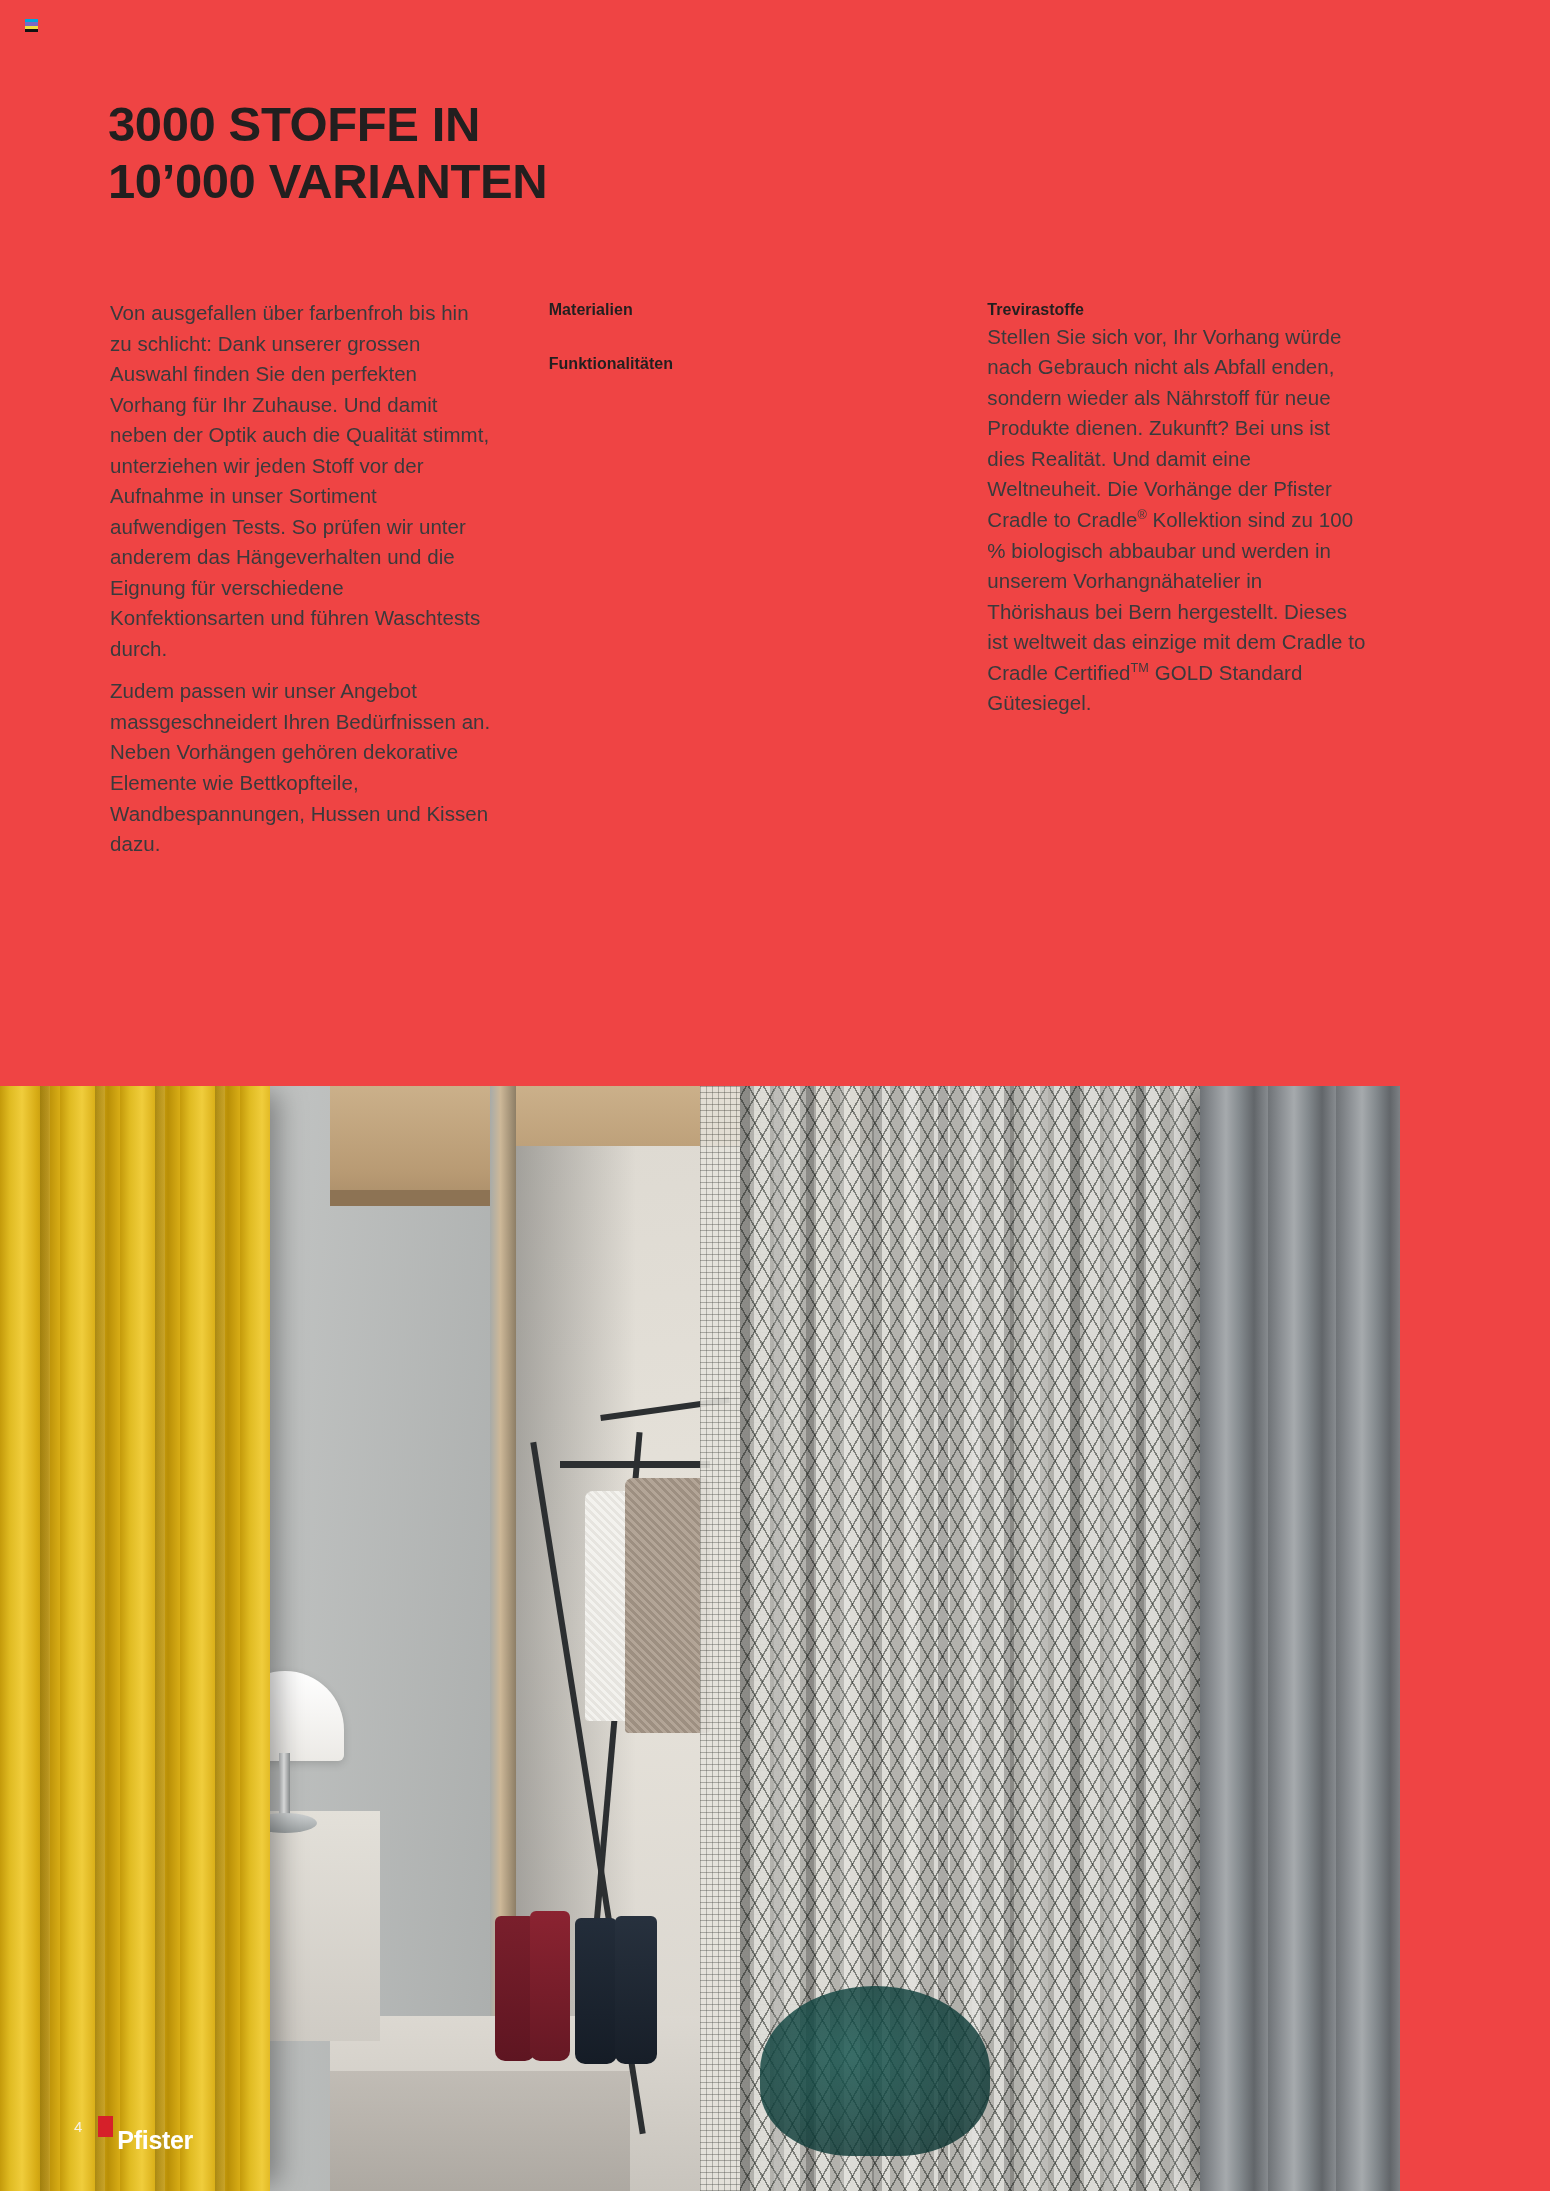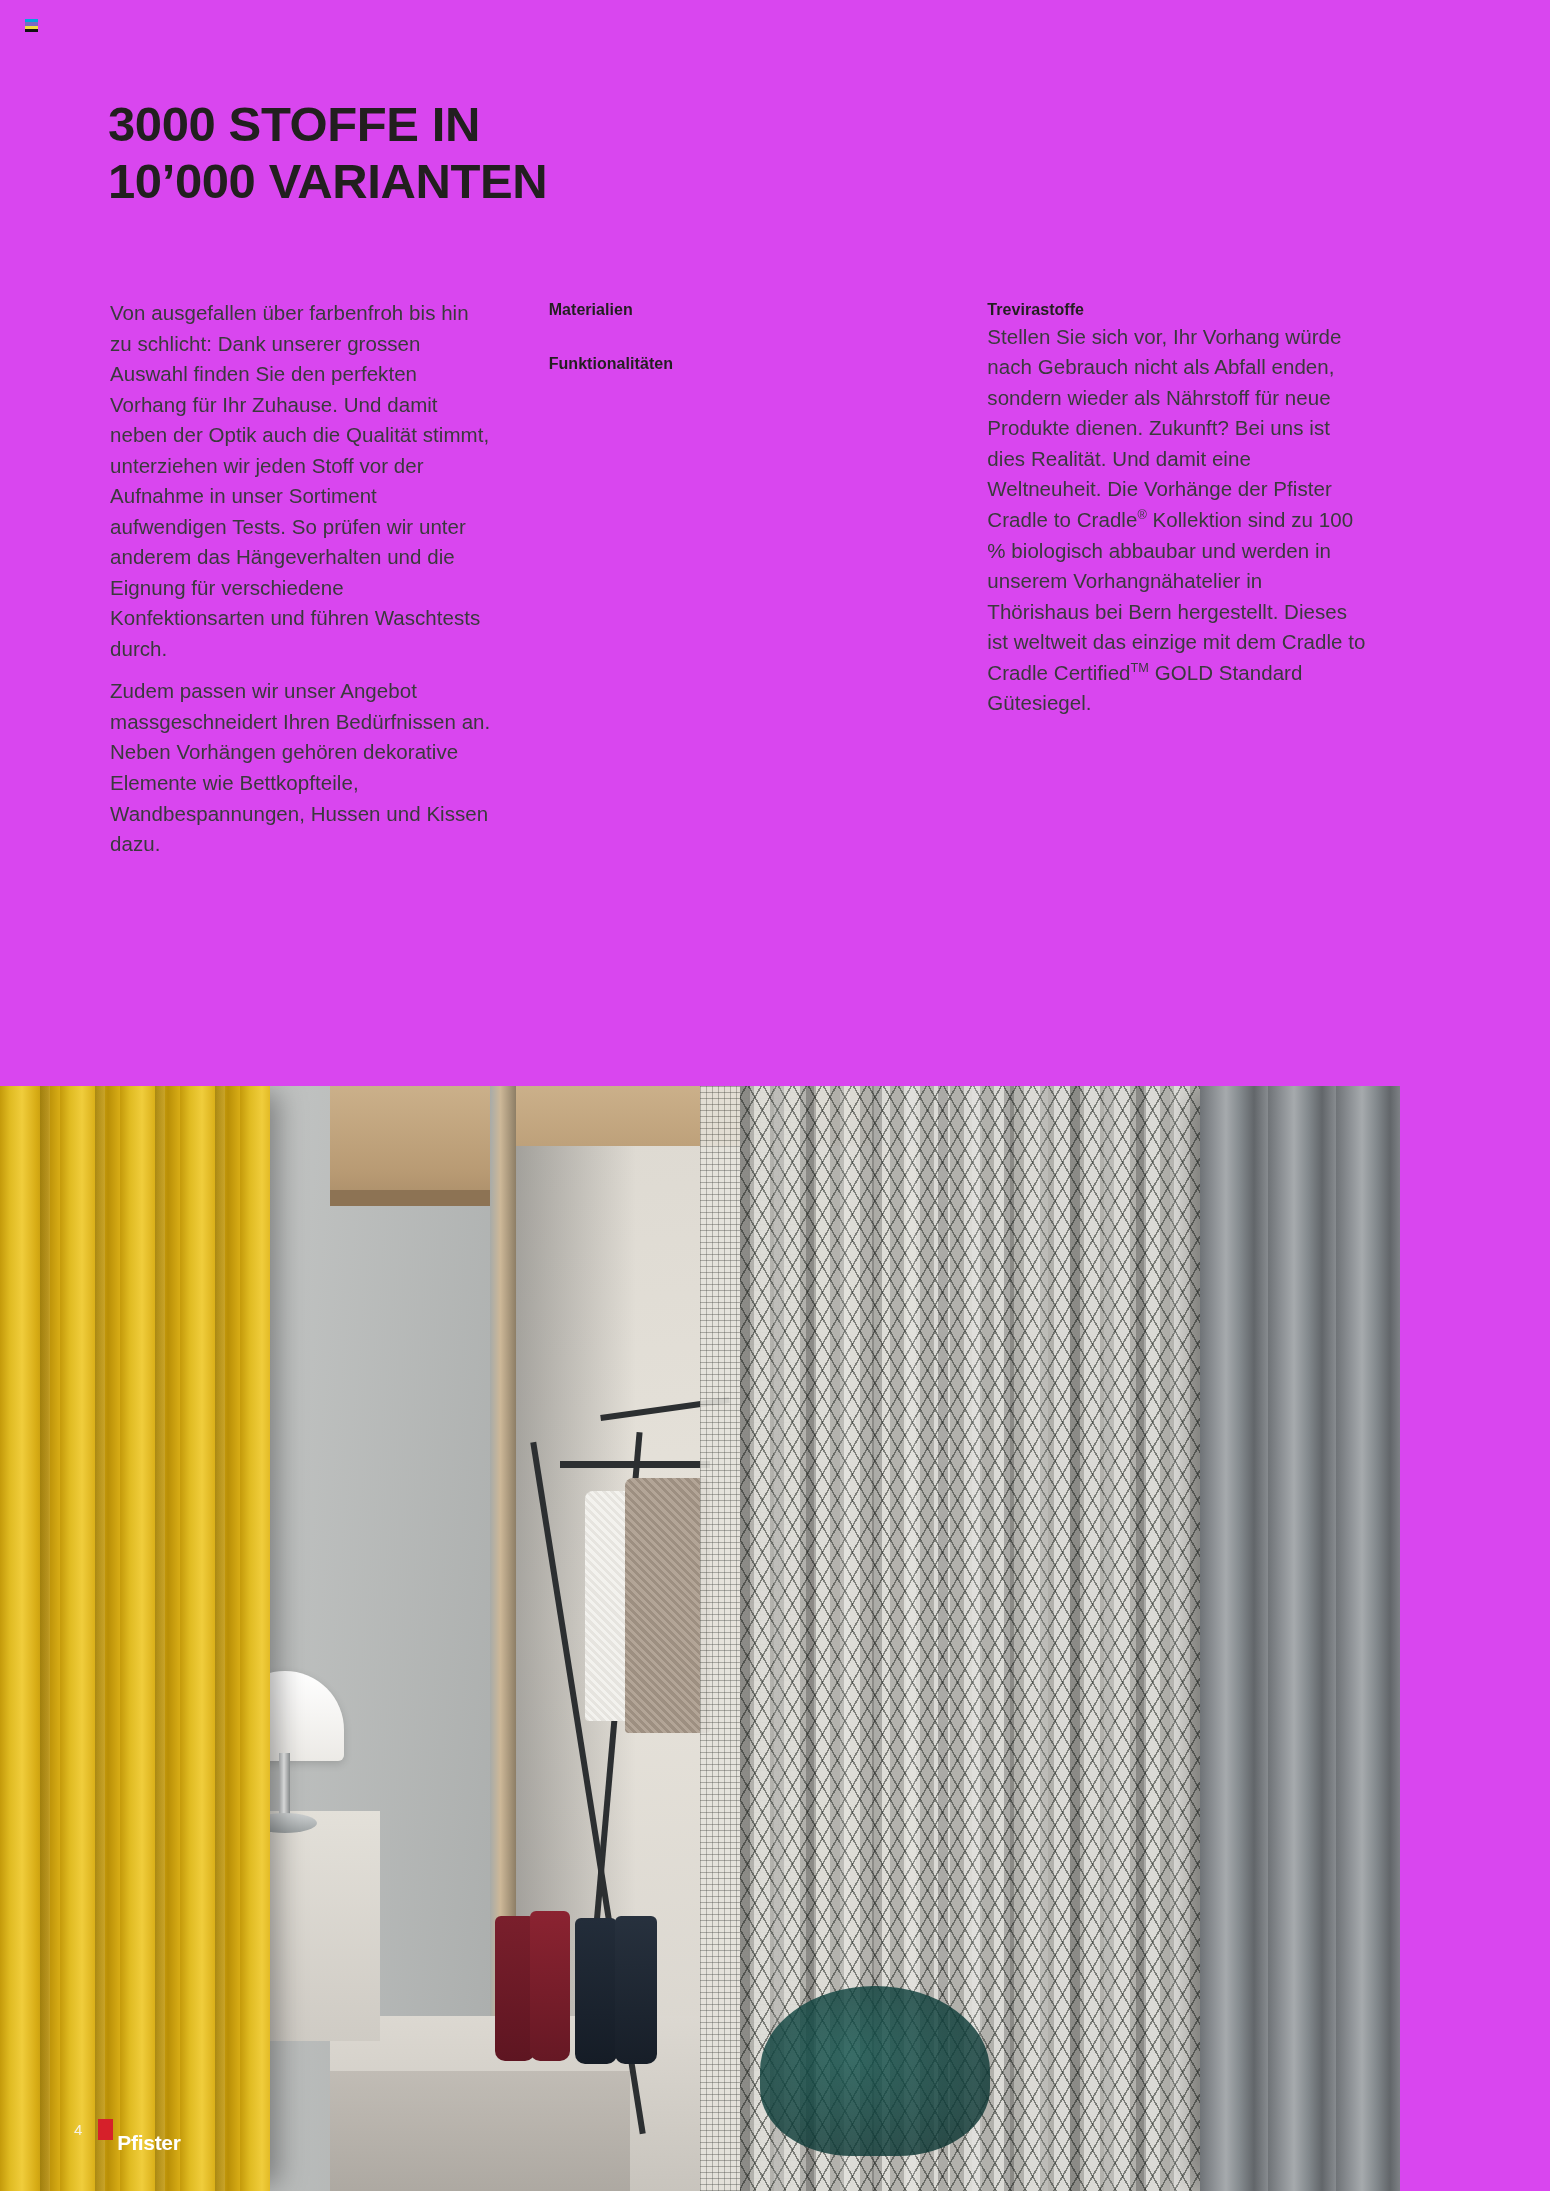--- a/index.html
+++ b/index.html
@@ -7,21 +7,21 @@
     width: 1550px;
     height: 2191px;
     background: #ffffff;
     font-family: "Liberation Sans", sans-serif;
     overflow: hidden;
   }
   .page {
     position: relative;
     width: 1550px;
     height: 2191px;
-    background: #d946ef;
+    background: #ef4444;
   }
 
   
   .reg-mark {
     position: absolute;
     left: 25px;
     top: 19px;
     width: 13px;
     height: 13px;
     display: flex;
@@ -232,21 +232,21 @@
     align-items: center;
     gap: 4px;
   }
   .brand-square {
     width: 15px;
     height: 21px;
     background: #d6202a;
     display: inline-block;
   }
   .brand-name {
-    font-size: 21px;
+    font-size: 25px;
     font-weight: bold;
     color: #ffffff;
     letter-spacing: -0.3px;
     margin-top: 28px;
   }
 </style>
 </head>
 <body>
 
 <div class="page">

